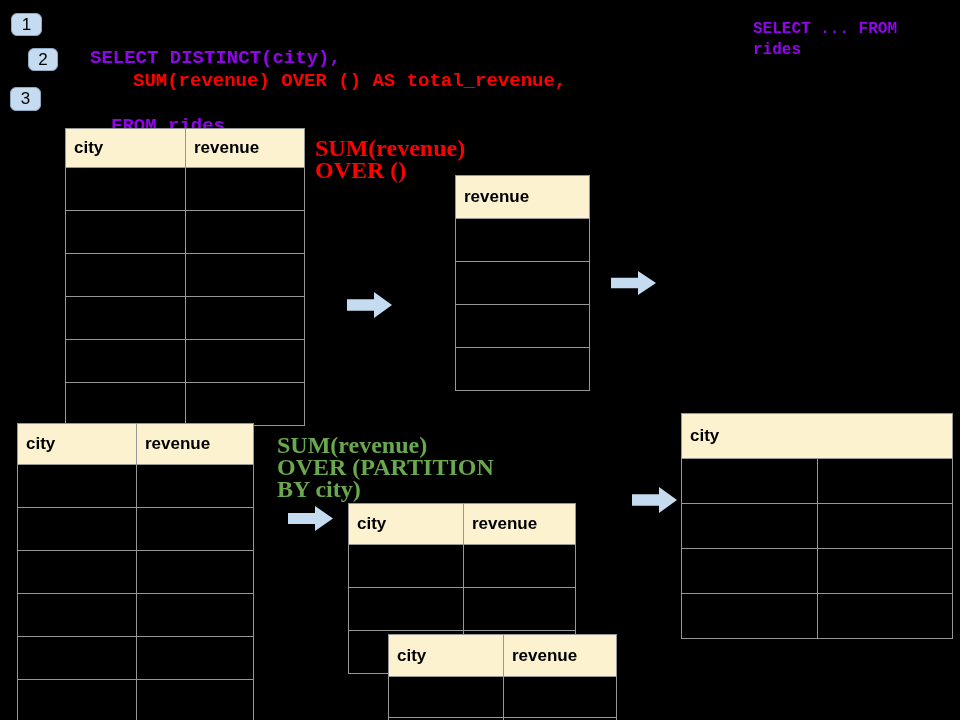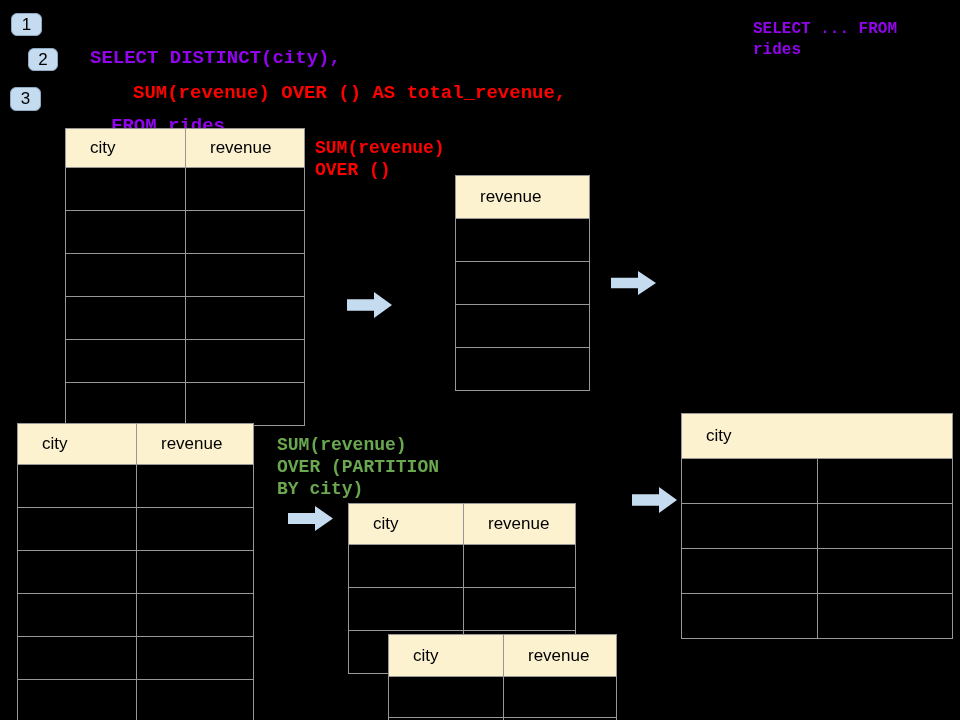--- a/index.html
+++ b/index.html
@@ -1,33 +1,33 @@
 <!DOCTYPE html>
 <html><head>
 <meta charset="utf-8">
 <style>
   html,body{margin:0;padding:0;background:#000;}
   .stage{position:relative;width:960px;height:720px;background:#000;overflow:hidden;
          font-family:"Liberation Sans",sans-serif;}
   
   .code{position:absolute;font-family:"Liberation Mono","DejaVu Sans Mono",monospace;
         font-weight:bold;font-size:19px;white-space:pre;margin-top:37px;}
-  .ann{position:absolute;font-family:Liberation Mono, monospace;
-       font-weight:bold;font-size:18px;line-height:22px;white-space:pre-line;}
+  .ann{position:absolute;font-family:Liberation Serif, serif;
+       font-weight:bold;font-size:24px;line-height:22px;white-space:pre-line;}
   .note{position:absolute;font-family:"Liberation Mono","DejaVu Sans Mono",monospace;
         font-weight:bold;font-size:16px;line-height:21px;white-space:pre-line;color:#9204EC;}
   
   .badge{position:absolute;background:#C5DBF0;border:1.5px solid #8FA9C4;border-radius:6px;
          box-sizing:border-box;display:flex;align-items:center;justify-content:center;
          font-size:17px;color:#000;}
   
   .tbl{position:absolute;background:#000;border:1px solid #979797;box-sizing:border-box;}
   .hdr{display:flex;background:#FCF2D0;border-bottom:1px solid #979797;}
-  .hc{box-sizing:border-box;display:flex;align-items:center;padding:0 24px;
-      font-size:17px;color:#000;border-right:1px solid #979797;}
+  .hc{box-sizing:border-box;display:flex;align-items:center;padding:0 8px;
+      font-size:17px;color:#000;border-right:1px solid #979797;font-weight:bold;}
   .hc:last-child{border-right:none;}
   .row{display:flex;border-bottom:1px solid #979797;}
   .row:last-child{border-bottom:none;}
   .bc{box-sizing:border-box;border-right:1px solid #979797;}
   .bc:last-child{border-right:none;}
   .fill{flex:1;}
   
   #t1{left:65px;top:128px;width:240px;}  #t1 .hdr{height:38px;} #t1 .row{height:42px;} #t1 .c1{width:120px;}
   #t2{left:455px;top:175px;width:135px;} #t2 .hdr{height:42px;} #t2 .row{height:42px;}
   #t3{left:17px;top:423px;width:237px;}  #t3 .hdr{height:40px;} #t3 .row{height:42px;} #t3 .c1{width:119px;}
@@ -45,21 +45,21 @@
 </head>
 <body>
 
 <div class="stage">
 
   <div class="badge" style="left:11px;top:13px;width:31px;height:23px;">1</div>
   <div class="badge" style="left:28px;top:48px;width:30px;height:23px;">2</div>
   <div class="badge" style="left:10px;top:87px;width:31px;height:24px;">3</div>
 
   <div class="code" style="left: 90px; top: 10px; color: rgb(146, 4, 236);">SELECT DISTINCT(city),</div>
-  <div class="code" style="left: 133px; top: 45px; color: rgb(255, 0, 0);">SUM(revenue) OVER () AS total_revenue,</div>
+  <div class="code" style="left: 133px; top: 33px; color: rgb(255, 0, 0);">SUM(revenue) OVER () AS total_revenue,</div>
   <div class="code" style="left: 111px; top: 78px; color: rgb(146, 4, 236);">FROM rides</div>
 
   <div class="note" style="left:753px;top:19px;">SELECT ... FROM
 rides</div>
 
   <div class="ann" style="left:315px;top:137px;color:#FF0000;">SUM(revenue)
 OVER ()</div>
   <div class="ann" style="left:277px;top:434px;color:#6AA84F;">SUM(revenue)
 OVER (PARTITION
 BY city)</div>

